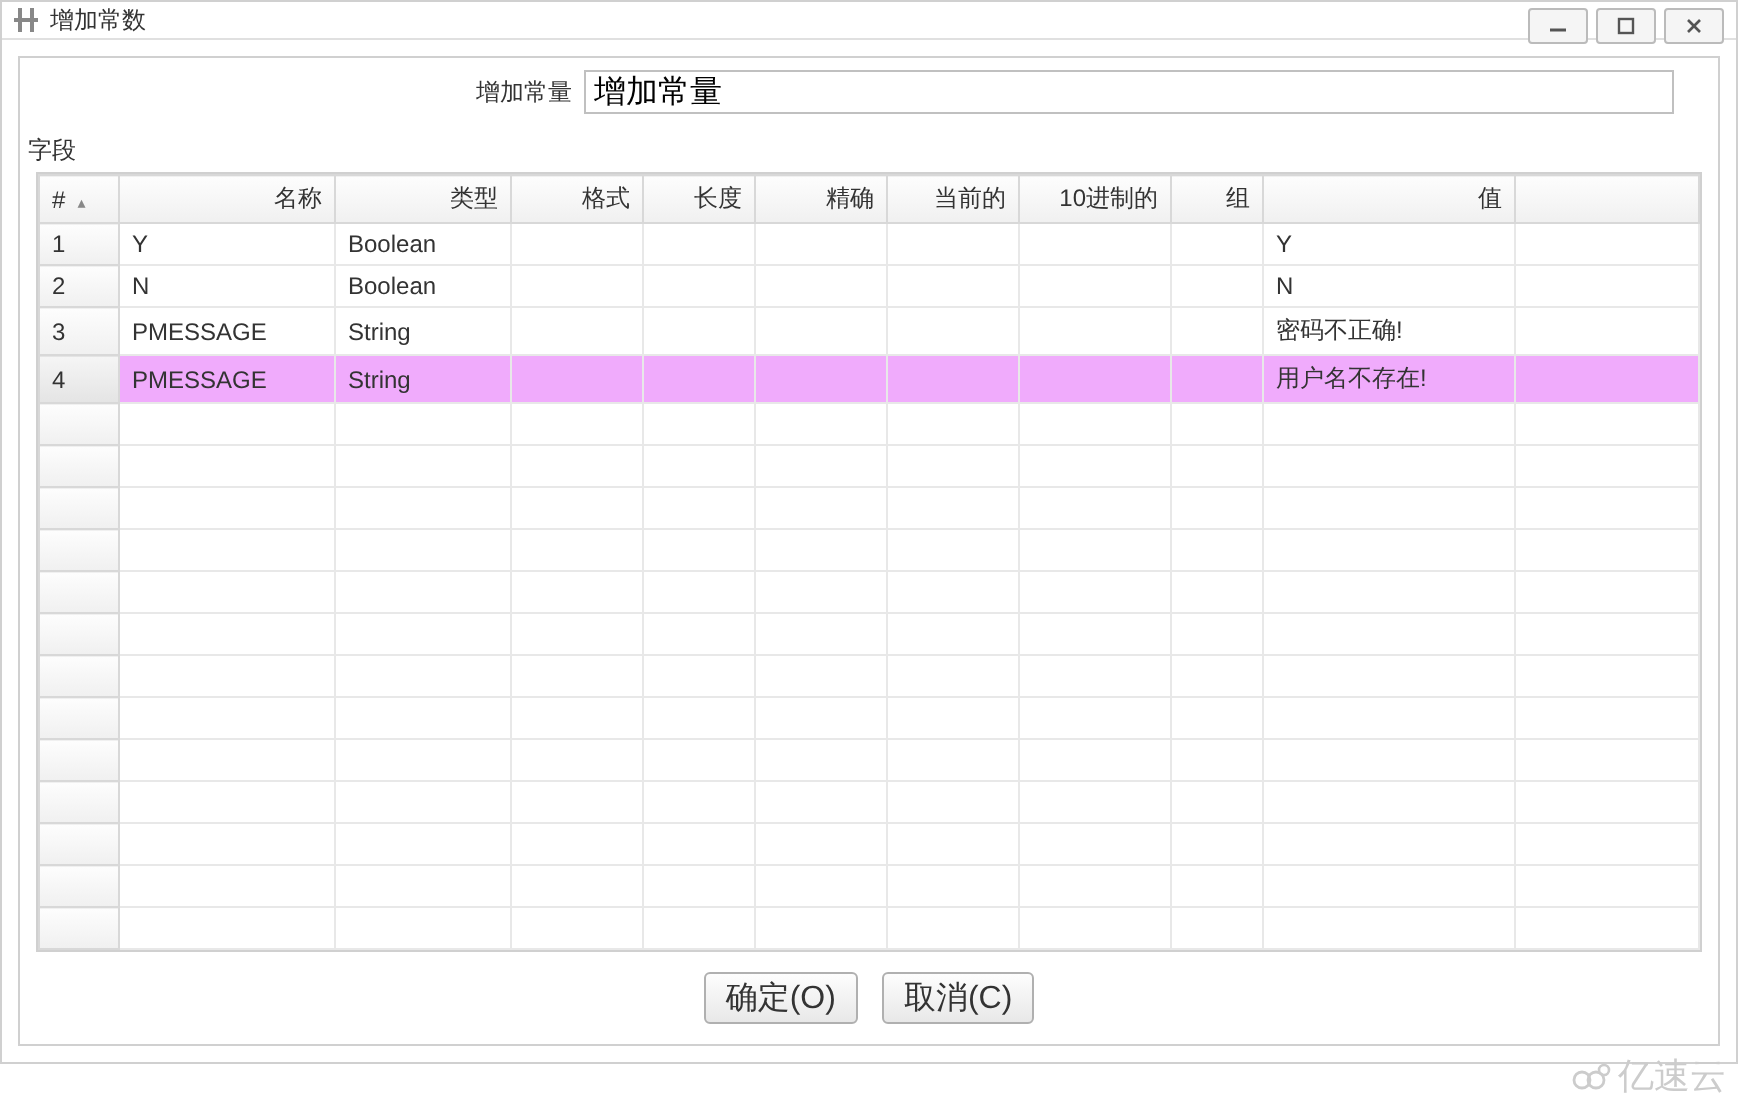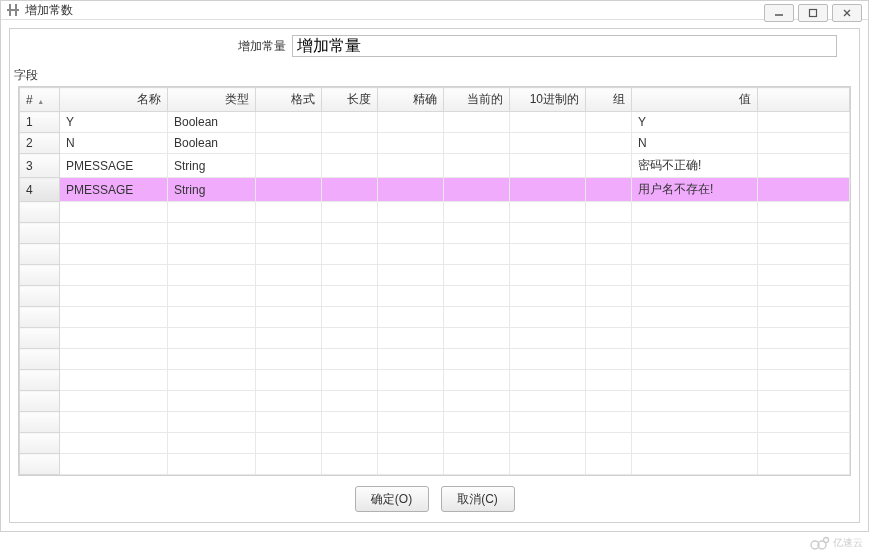--- a/index.html
+++ b/index.html
@@ -165,31 +165,31 @@
       justify-content: center;
       gap: 12px;
       padding: 10px 0 2px 0;
     }
     .dlg-btn {
       min-width: 74px;
       height: 26px;
       border: 1px solid #b0b0b0;
       border-radius: 3px;
       background: linear-gradient(#fdfdfd, #e8e8e8);
-      font-size: 12px;
+      font-size: 16px;
       color: #333;
       cursor: pointer;
       padding: 0 10px;
     }
     .watermark {
       position: absolute;
       right: 6px;
       bottom: 4px;
       color: #ccc;
-      font-size: 10px;
+      font-size: 18px;
       display: flex;
       align-items: center;
       gap: 3px;
       pointer-events: none;
     }
     .sort-arrow {
       font-size: 8px;
       color: #888;
       margin-left: 6px;
     }

